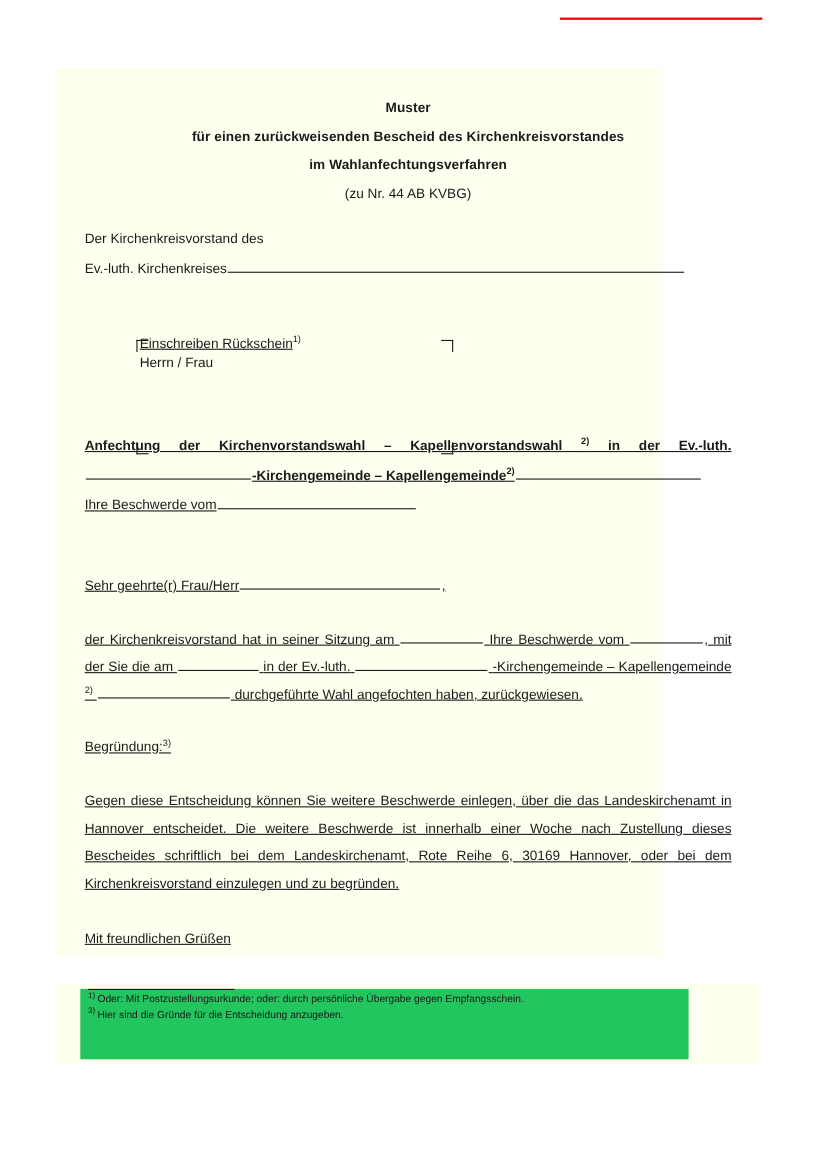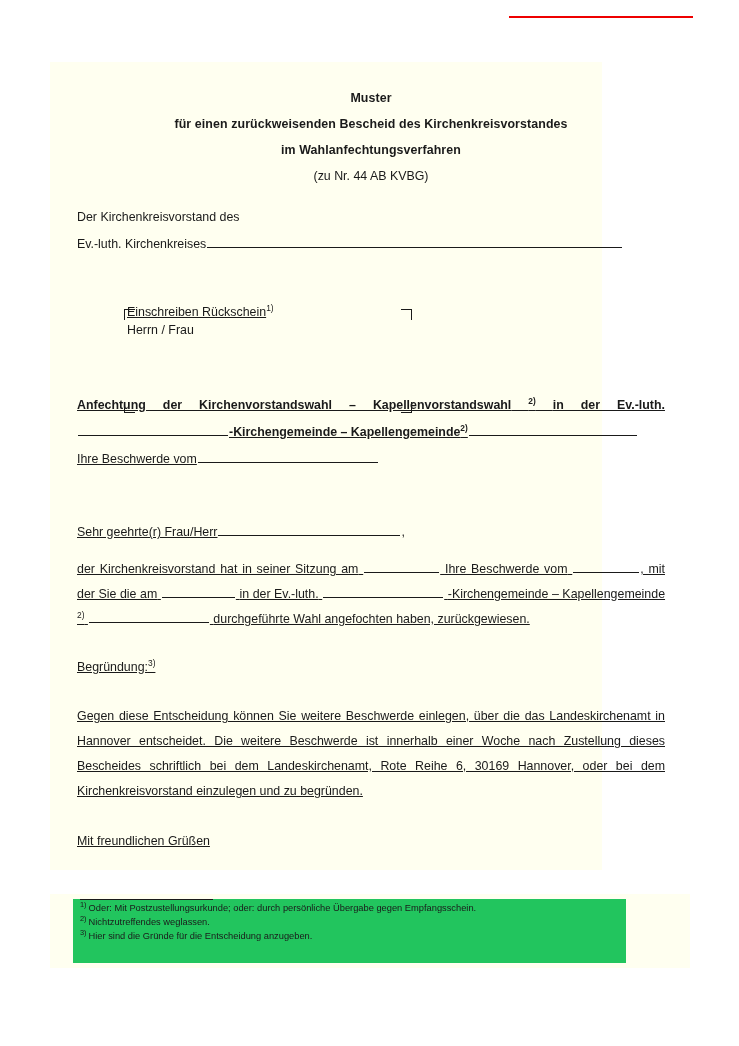--- a/index.html
+++ b/index.html
@@ -220,21 +220,21 @@
     </div>
 
     <div class="txt" style="margin-top:1px; white-space:nowrap;">
       <span>Ihre Beschwerde vom</span><span class="blank" style="width:180px;"></span>
     </div>
 
     <div class="txt" style="margin-top:48px; white-space:nowrap;">
       <span>Sehr geehrte(r) Frau/Herr</span><span class="blank" style="width:182px;"></span><span>,</span>
     </div>
 
-    <div class="txt just" style="margin-top:12px;">
+    <div class="txt just" style="margin-top:24px;">
       <span>der Kirchenkreisvorstand hat in seiner Sitzung am</span>
       <span class="blank" style="width:75px;"></span>
       <span>Ihre Beschwerde vom</span>
       <span class="blank" style="width:66px;"></span><span>, mit der Sie die am</span>
       <span class="blank" style="width:73px;"></span>
       <span>in der Ev.-luth.</span>
       <span class="blank" style="width:120px;"></span>
       <span>-Kirchengemeinde – Kapellengemeinde</span>
       <span class="sup">2)</span>
       <span class="blank" style="width:120px;"></span>
@@ -253,19 +253,16 @@
 
 </div>
 
 <div class="footer-panel">
   <div class="footer-inner">
     <div class="fn-rule"></div>
     <div class="fn">
       <span class="m">1)</span><span>Oder: Mit Postzustellungsurkunde; oder: durch persönliche Übergabe gegen Empfangsschein.</span>
     </div>
     <div class="fn">
-      <span class="m">2)</span><span>Nichtzutreffendes weglassen.</span>
-    </div>
-    <div class="fn">
       <span class="m">3)</span><span>Hier sind die Gründe für die Entscheidung anzugeben.</span>
     </div>
   </div>
 </div>
 
 </body></html>

